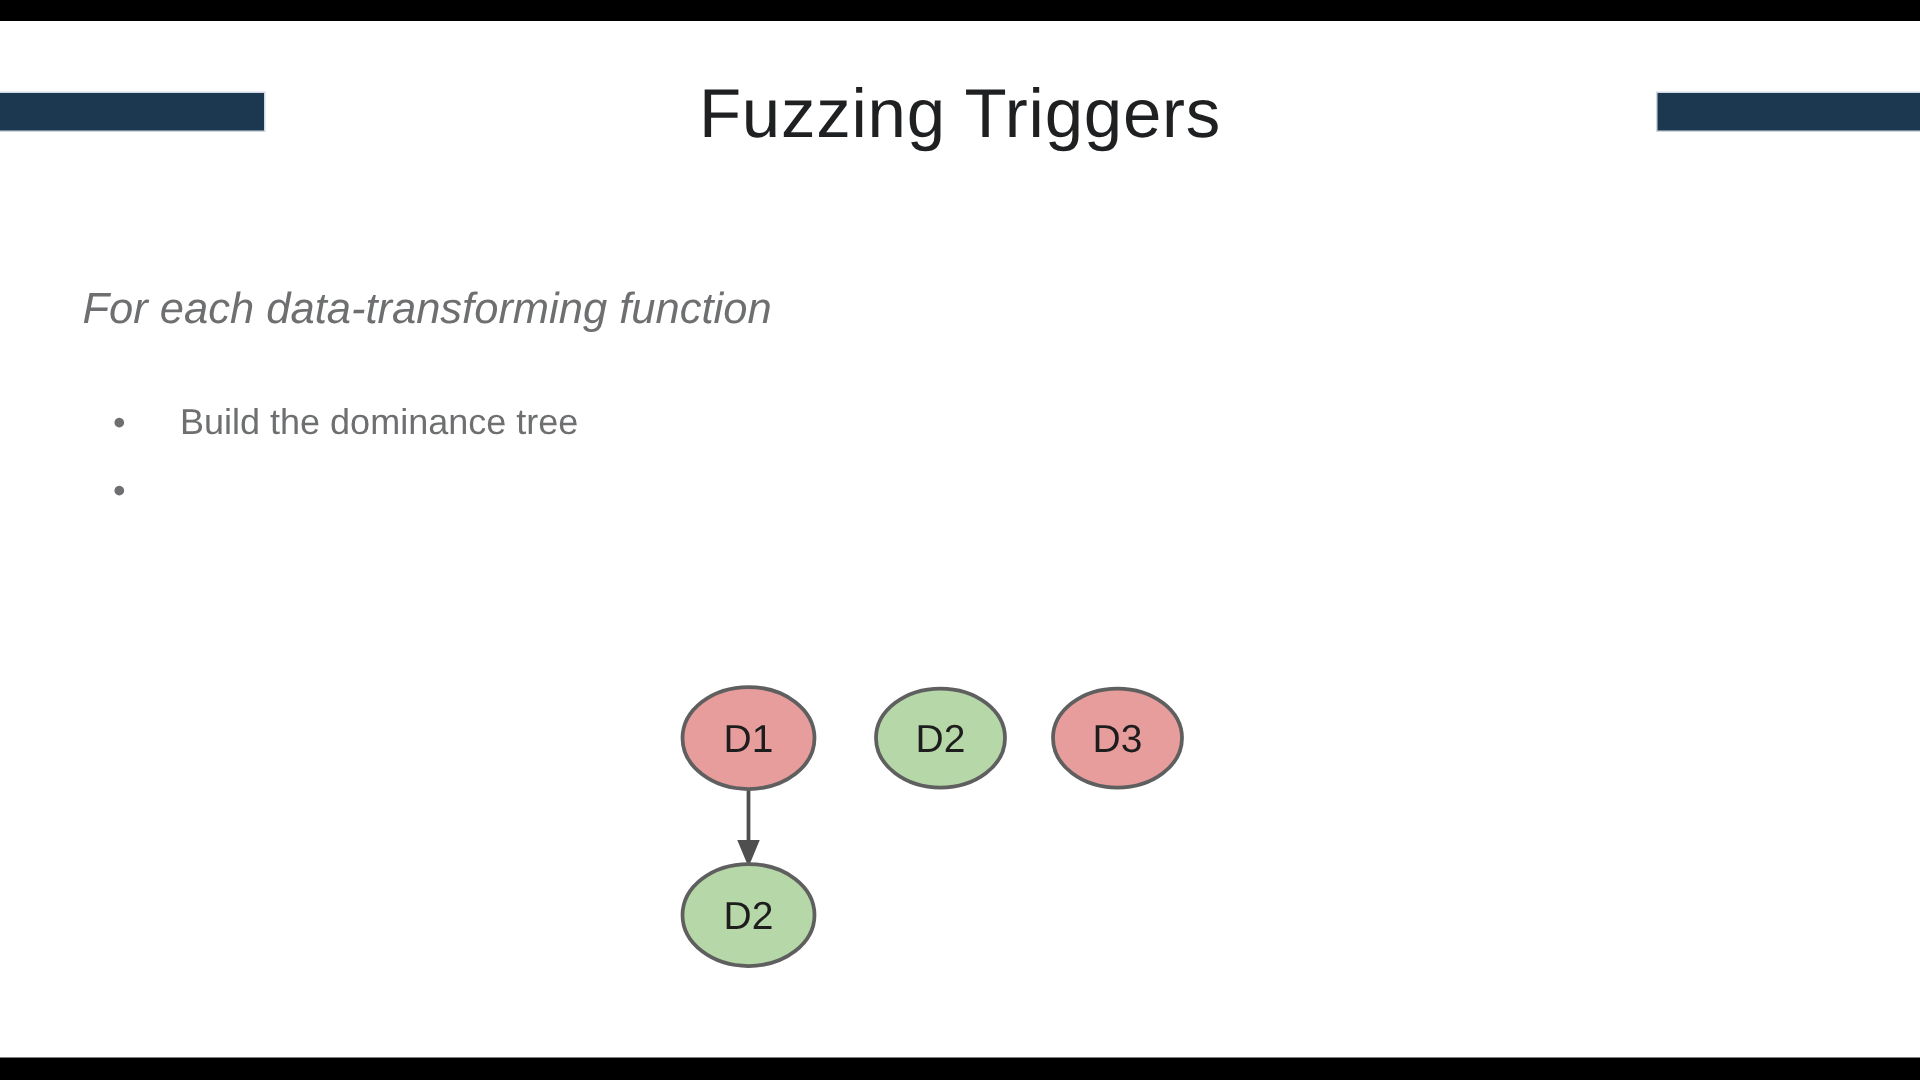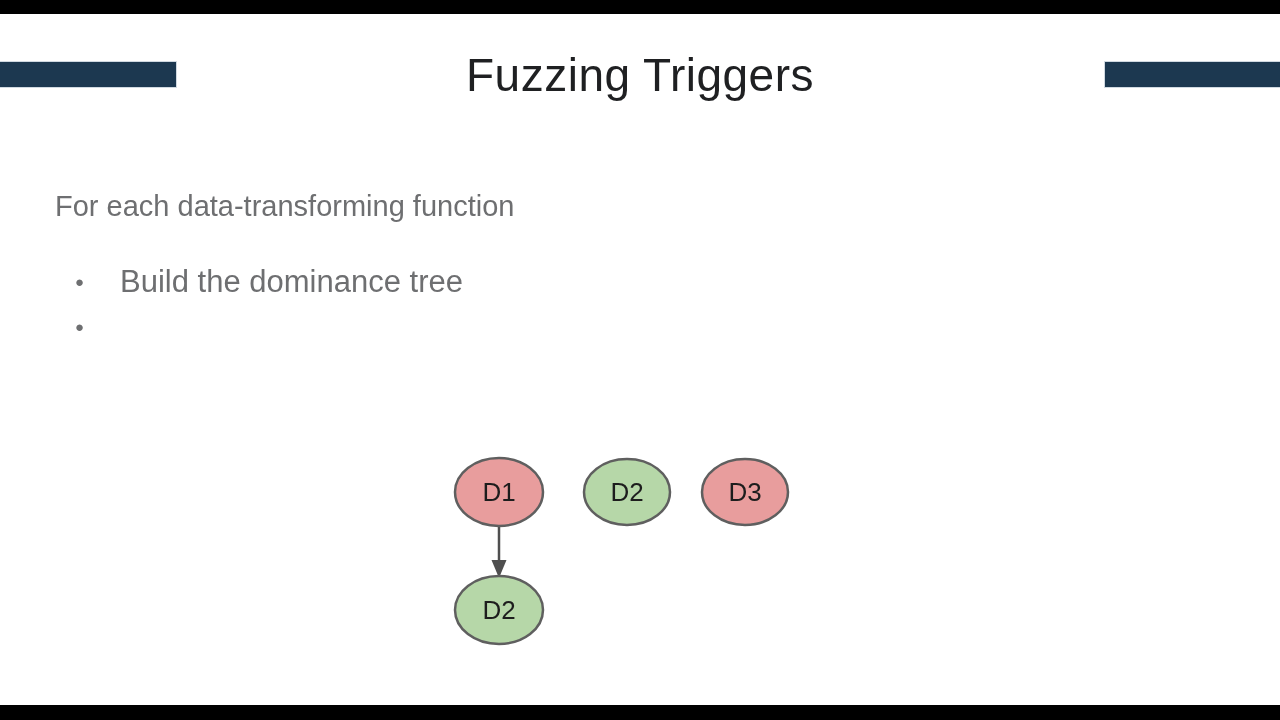--- a/index.html
+++ b/index.html
@@ -26,32 +26,33 @@
     position: absolute; top: 48px; left: 0; right: 0;
     text-align: center;
     font-size: 46px; font-weight: 400;
     color: var(--title_color, #1f2022);
     letter-spacing: 0.5px;
   }
   .intro {
     position: absolute; left: 55px; top: 190px;
     font-size: 29px;
     color: var(--text_gray, #6e6f71);
+    font-style: italic;
   }
   .bullets {
     position: absolute; left: 75px; top: 259px; width: 1100px;
   }
   .bullet-row { display: flex; align-items: flex-start; }
   .bullet-dot {
     flex: 0 0 45px;
     font-size: 15px; line-height: 45px;
     color: var(--text_gray, #6e6f71);
   }
   .bullet-text {
-    font-size: 31px; line-height: 45px;
+    font-size: 24px; line-height: 45px;
     color: var(--text_gray, #6e6f71);
   }
   .bullet-text strong { font-weight: 700; color: var(--text_gray, #6e6f71); }
   .diagram {
     position: absolute; left: 420px; top: 430px;
   }
   .node ellipse { stroke: var(--node_border, #595959); stroke-width: 2.5; }
   .node text {
     font-family: "Liberation Sans", sans-serif;
     font-size: 26px; fill: var(--label_color, #1d1d1d);

